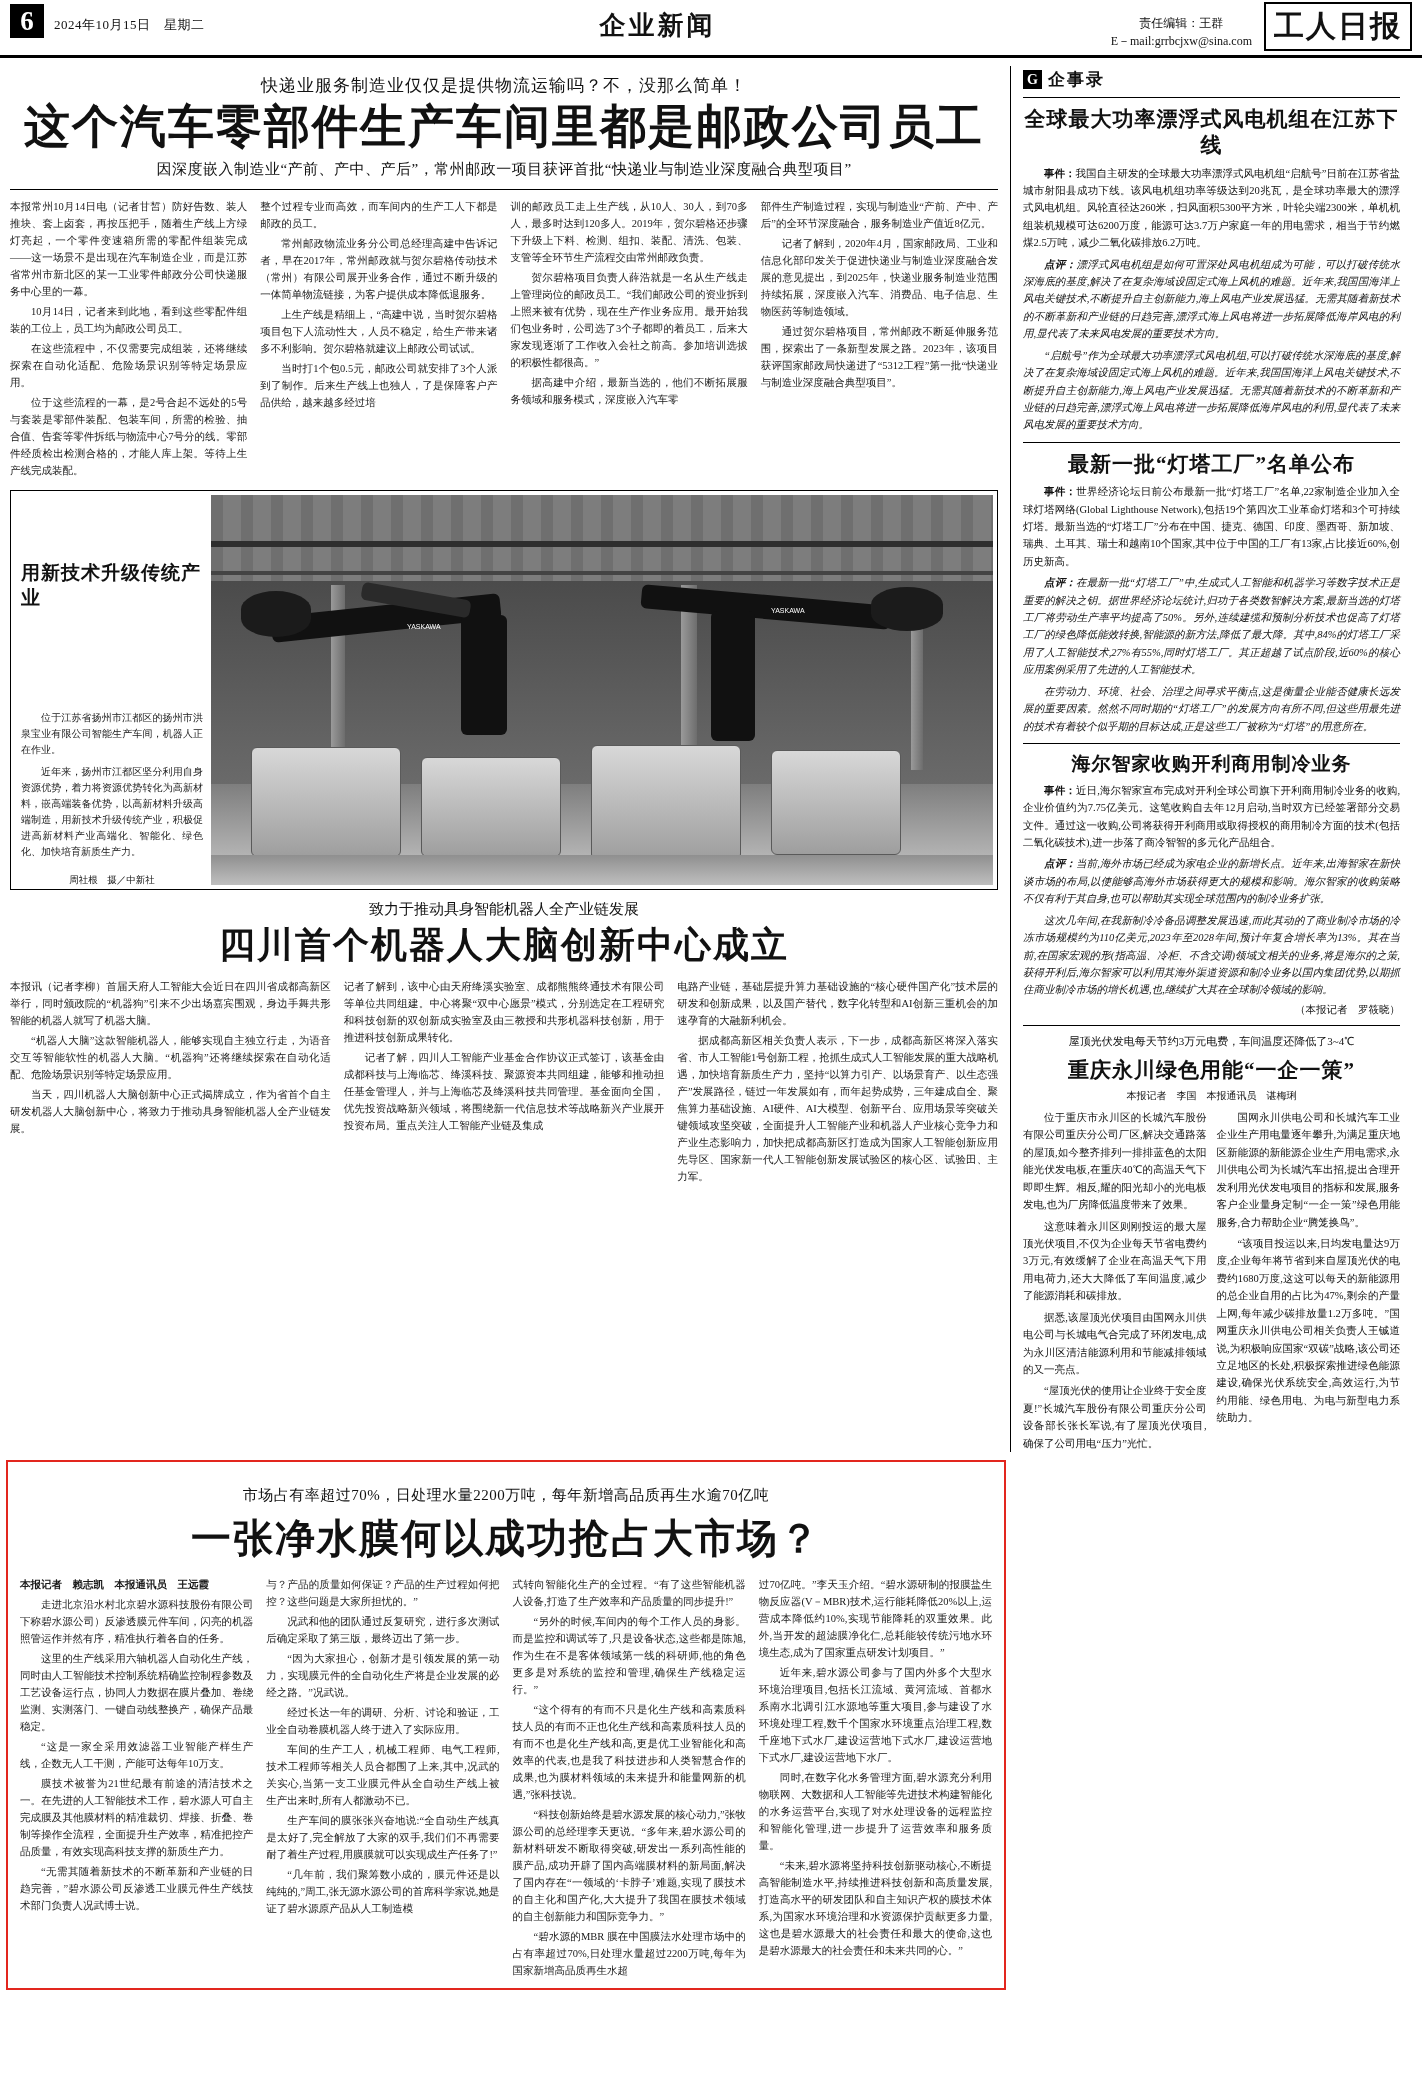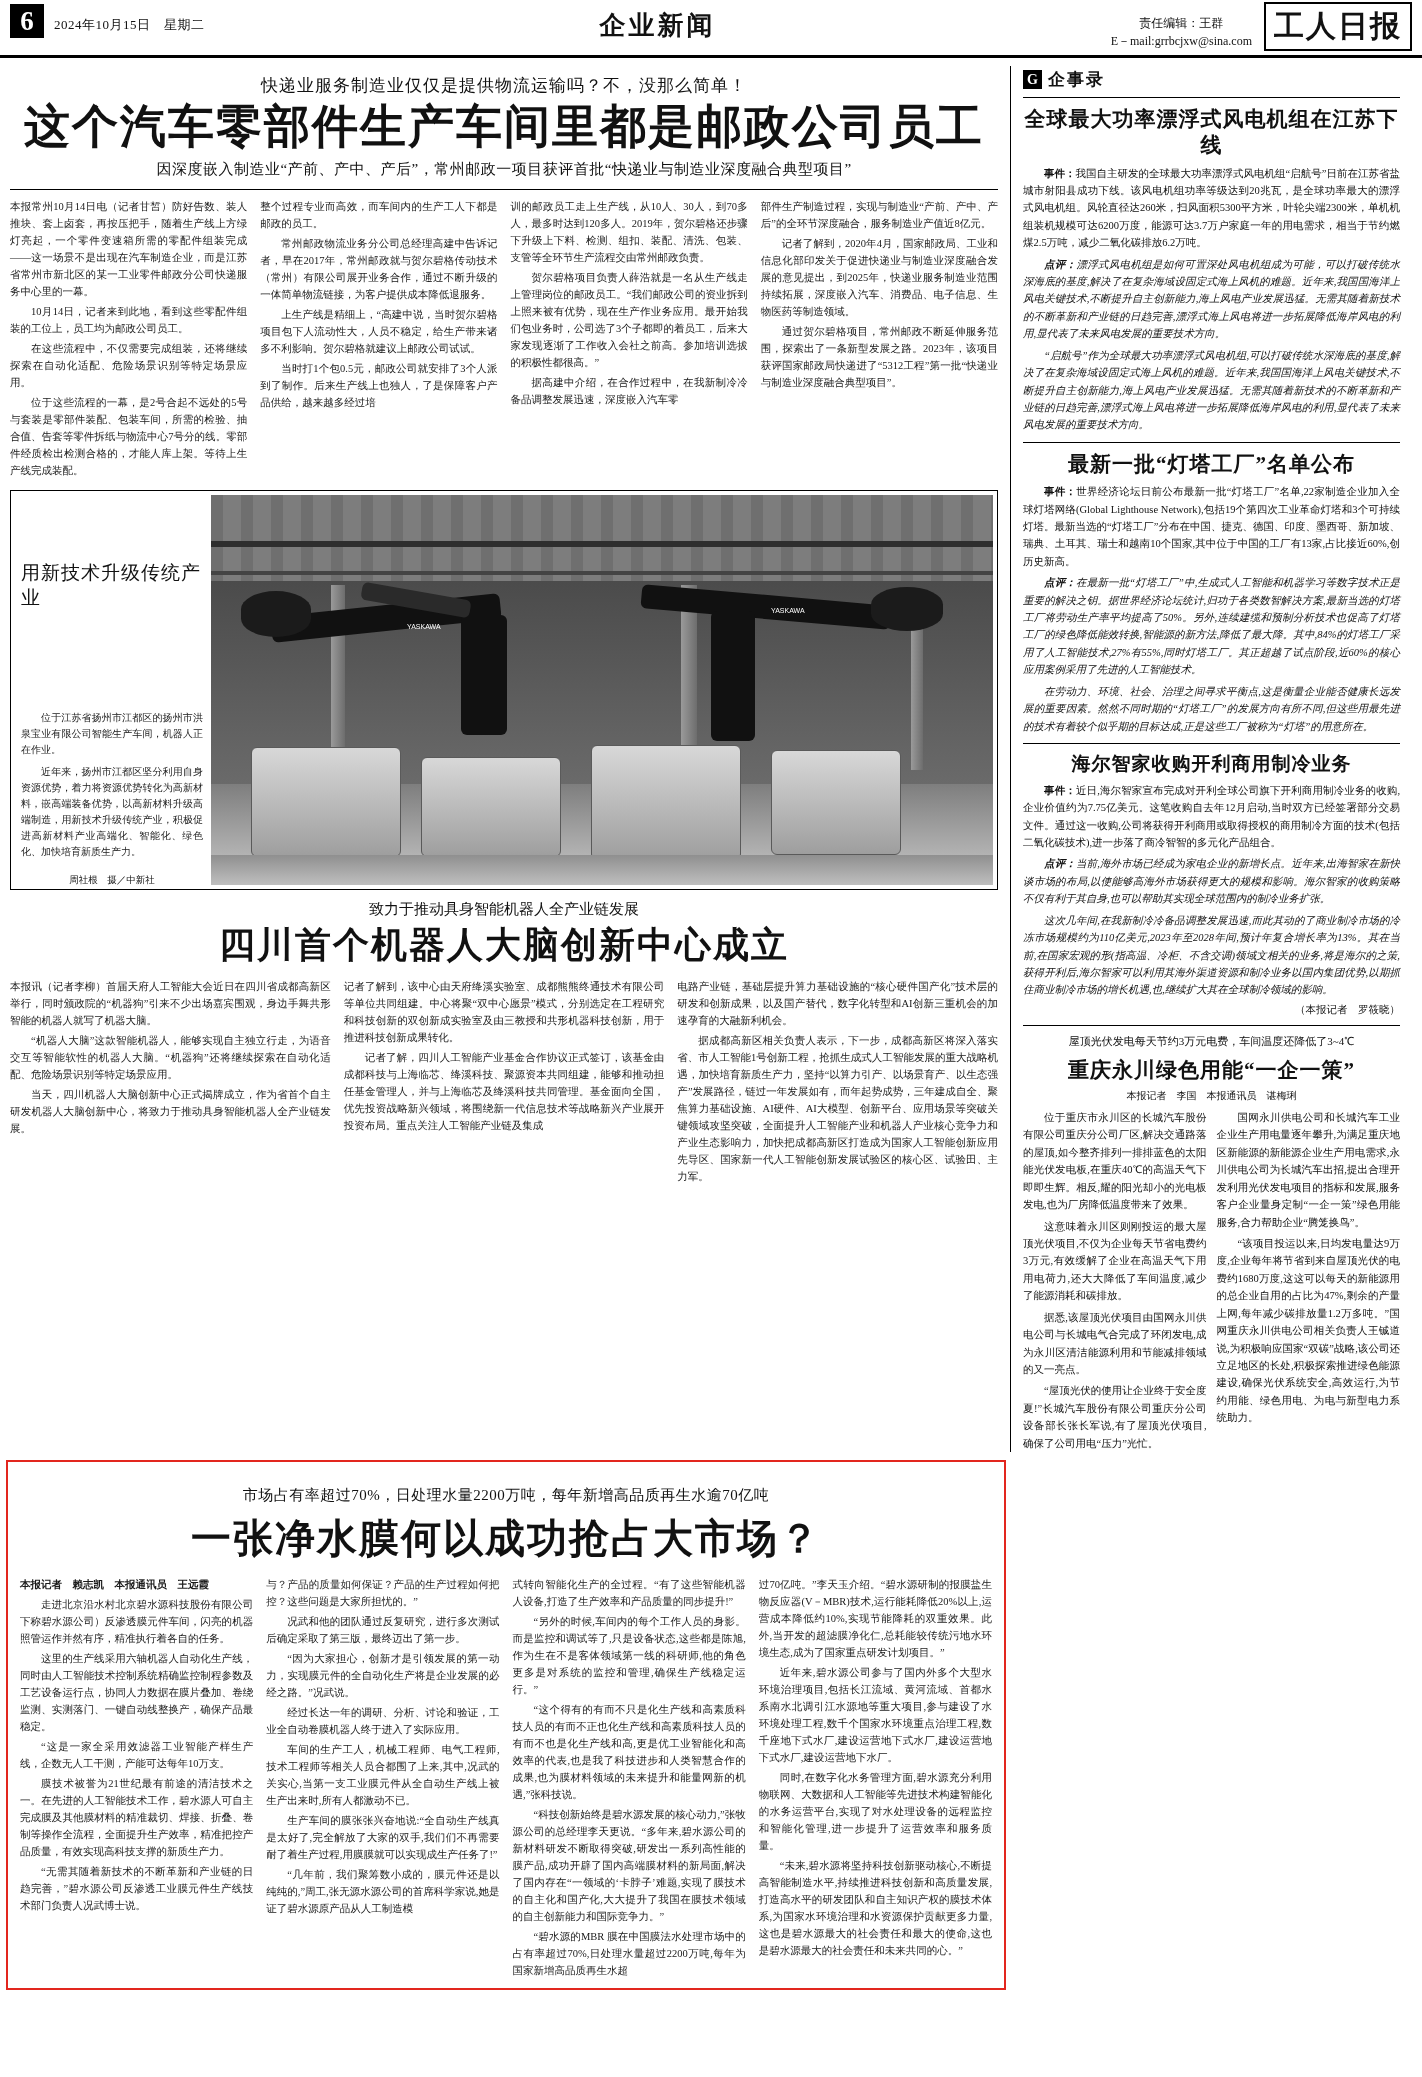--- a/index.html
+++ b/index.html
@@ -74,21 +74,21 @@
 
   
   .photo-block {
     margin: 8px 0 6px; border: 1px solid #000; padding: 4px;
     display: flex; height: 400px; background: #fff;
   }
   .photo-cap {
     width: 196px; padding: 10px 8px 6px 6px; position: relative;
   }
   .photo-cap h4 {
-    font-size: 19px; font-weight: normal; margin: 56px 0 0; letter-spacing: 1px;
+    font-size: 19px; font-weight: bold; margin: 56px 0 0; letter-spacing: 1px;
     line-height: 1.3;
   }
   .photo-cap p {
     font-size: 10px; line-height: 1.6; text-align: justify;
     margin: 100px 0 0; text-indent: 2em; color: #222;
   }
   .photo-credit { font-size: 9.5px; text-align: center; margin-top: 14px; }
   .photo-img {
     flex: 1; position: relative; overflow: hidden;
     background: linear-gradient(#5d5d5d, #3a3a3a);
@@ -201,21 +201,21 @@
           </div>
           <div style="flex:1">
             <p class="artp lead">整个过程专业而高效，而车间内的生产工人下都是邮政的员工。</p>
             <p class="artp">常州邮政物流业务分公司总经理高建中告诉记者，早在2017年，常州邮政就与贺尔碧格传动技术（常州）有限公司展开业务合作，通过不断升级的一体简单物流链接，为客户提供成本降低退服务。</p>
             <p class="artp">上生产线是精细上，“高建中说，当时贺尔碧格项目包下人流动性大，人员不稳定，给生产带来诸多不利影响。贺尔碧格就建议上邮政公司试试。</p>
             <p class="artp">当时打1个包0.5元，邮政公司就安排了3个人派到了制作。后来生产线上也独人，了是保障客户产品供给，越来越多经过培</p>
           </div>
           <div style="flex:1">
             <p class="artp lead">训的邮政员工走上生产线，从10人、30人，到70多人，最多时达到120多人。2019年，贺尔碧格还步骤下升级上下料、检测、组扣、装配、清洗、包装、支管等全环节生产流程交由常州邮政负责。</p>
             <p class="artp">贺尔碧格项目负责人薛浩就是一名从生产线走上管理岗位的邮政员工。“我们邮政公司的资业拆到上照来被有优势，现在生产作业务应用。最开始我们包业务时，公司选了3个子都即的着员工，后来大家发现逐渐了工作收入会社之前高。参加培训选拔的积极性都很高。”</p>
-            <p class="artp">据高建中介绍，在合作过程中，在我新制冷冷备品调整发展迅速，深度嵌入汽车零</p>
+            <p class="artp">据高建中介绍，最新当选的，他们不断拓展服务领域和服务模式，深度嵌入汽车零</p>
           </div>
           <div style="flex:1">
             <p class="artp lead">部件生产制造过程，实现与制造业“产前、产中、产后”的全环节深度融合，服务制造业产值近8亿元。</p>
             <p class="artp">记者了解到，2020年4月，国家邮政局、工业和信息化部印发关于促进快递业与制造业深度融合发展的意见提出，到2025年，快递业服务制造业范围持续拓展，深度嵌入汽车、消费品、电子信息、生物医药等制造领域。</p>
             <p class="artp">通过贺尔碧格项目，常州邮政不断延伸服务范围，探索出了一条新型发展之路。2023年，该项目获评国家邮政局快递进了“5312工程”第一批“快递业与制造业深度融合典型项目”。</p>
             <p class="artp"></p>
           </div>
         </div>
       </div>
 

